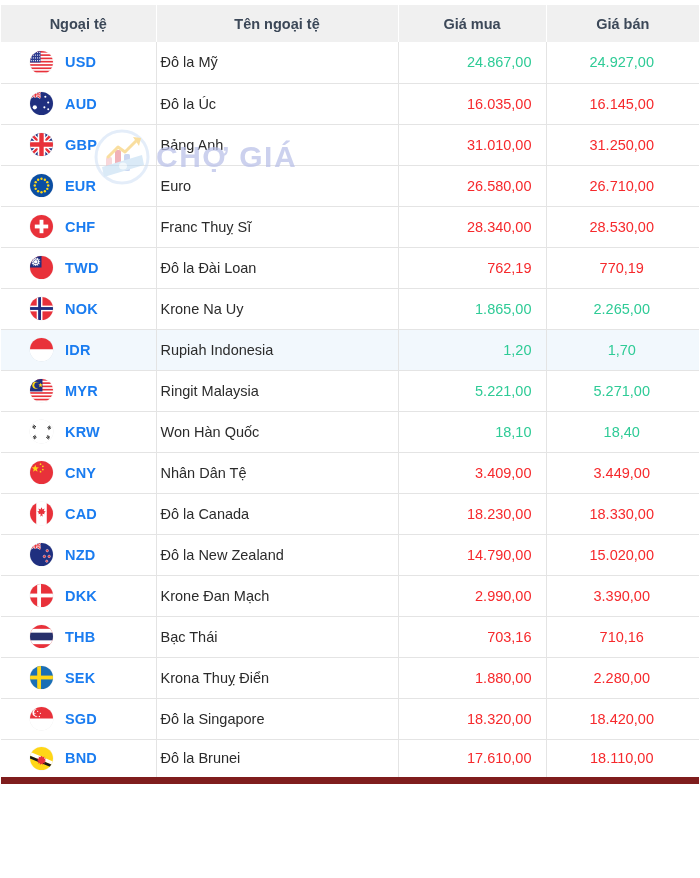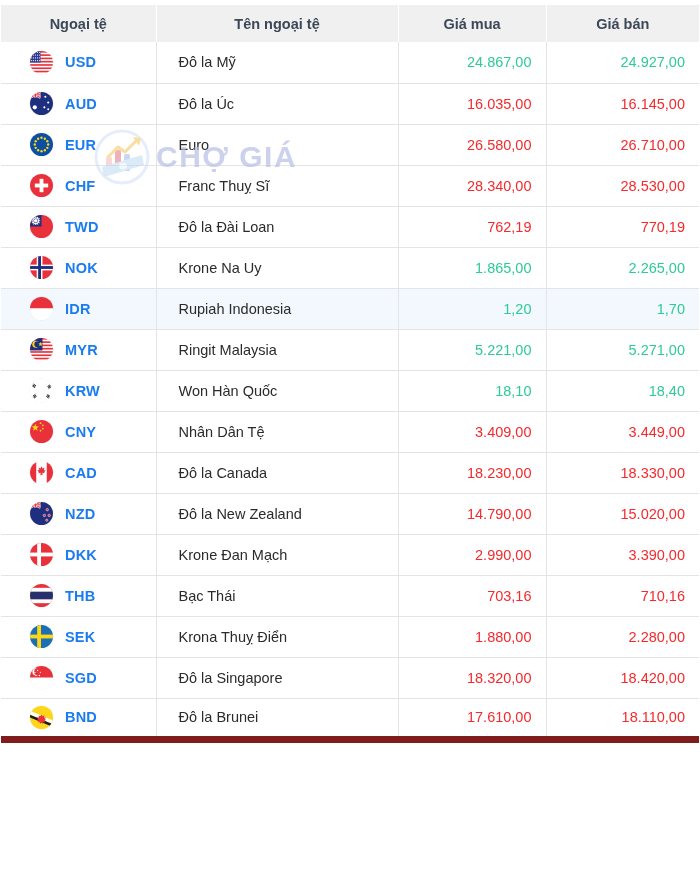--- a/index.html
+++ b/index.html
@@ -86,38 +86,38 @@
     height: 41px;
     padding: 0 12px;
     box-sizing: border-box;
     border-bottom: 1px solid #e4e4e4;
     border-right: 1px solid #e4e4e4;
     font-size: 14.5px;
     color: #333333;
     background: transparent;
     vertical-align: middle;
   }
-  tbody td.cell-sell { border-right: none; }
+  tbody td.cell-sell { border-right: none; text-align: center; }
   tbody tr:last-child td { border-bottom: 7px solid #7f1d1d; }
 
   tbody tr.row-hover td { background: #f2f8fd; }
 
   .code-cell {
     display: flex;
     align-items: center;
     gap: 12px;
     padding-left: 17px;
   }
   .code-label {
     color: #1a7cf0;
     font-weight: 700;
     font-size: 14.5px;
     letter-spacing: .2px;
   }
-  td.cell-name { color: #2b2b2b; padding-left: 22px; }
+  td.cell-name { color: #2b2b2b; padding-left: 4px; }
   td.cell-buy, td.cell-sell {
     text-align: right;
     padding-right: 14px;
     font-size: 14.5px;
   }
   .price-up   { color: #2ecb96; }
   .price-down { color: #f6292c; }
 
   
   .flag {
@@ -242,20 +242,39 @@
           </td>
           <td class="cell-name">Đô la Úc</td>
           <td class="cell-buy price-down">16.035,00</td>
           <td class="cell-sell price-down">16.145,00</td>
         </tr>
         <tr>
           <td>
             <div class="code-cell">
        <span class="flag">
                 <svg viewBox="0 0 24 24">
+                  <rect width="24" height="24" fill="#1f2f7f"></rect>
+     <path d="M0 0 L24 24 M24 0 L0 24" stroke="#fff" stroke-width="5"></path>
+     <path d="M0 0 L24 24 M24 0 L0 24" stroke="#e8313a" stroke-width="2.4"></path>
+     <path d="M12 0 V24 M0 12 H24" stroke="#fff" stroke-width="8"></path>
+     <path d="M12 0 V24 M0 12 H24" stroke="#e8313a" stroke-width="4.6"></path>
+                </svg>
+              </span>
+       <span class="code-label">GBP</span>
+     </div>
+          </td>
+          <td class="cell-name">Bảng Anh</td>
+          <td class="cell-buy price-down">31.010,00</td>
+          <td class="cell-sell price-down">31.250,00</td>
+        </tr>
+        <tr>
+          <td>
+            <div class="code-cell">
+       <span class="flag">
+                <svg viewBox="0 0 24 24">
                   <rect width="24" height="24" fill="#0b4ea2"></rect>
      <circle cx="12" cy="5" r="1.25" fill="#ffd617"></circle>
                   <circle cx="15.5" cy="5.937822173508929" r="1.25" fill="#ffd617"></circle>
                   <circle cx="18.06217782649107" cy="8.5" r="1.25" fill="#ffd617"></circle>
                   <circle cx="19" cy="12" r="1.25" fill="#ffd617"></circle>
                   <circle cx="18.062177826491073" cy="15.499999999999998" r="1.25" fill="#ffd617"></circle>
                   <circle cx="15.5" cy="18.062177826491073" r="1.25" fill="#ffd617"></circle>
                   <circle cx="12" cy="19" r="1.25" fill="#ffd617"></circle>
                   <circle cx="8.500000000000002" cy="18.062177826491073" r="1.25" fill="#ffd617"></circle>
                   <circle cx="5.9378221735089305" cy="15.500000000000002" r="1.25" fill="#ffd617"></circle>

